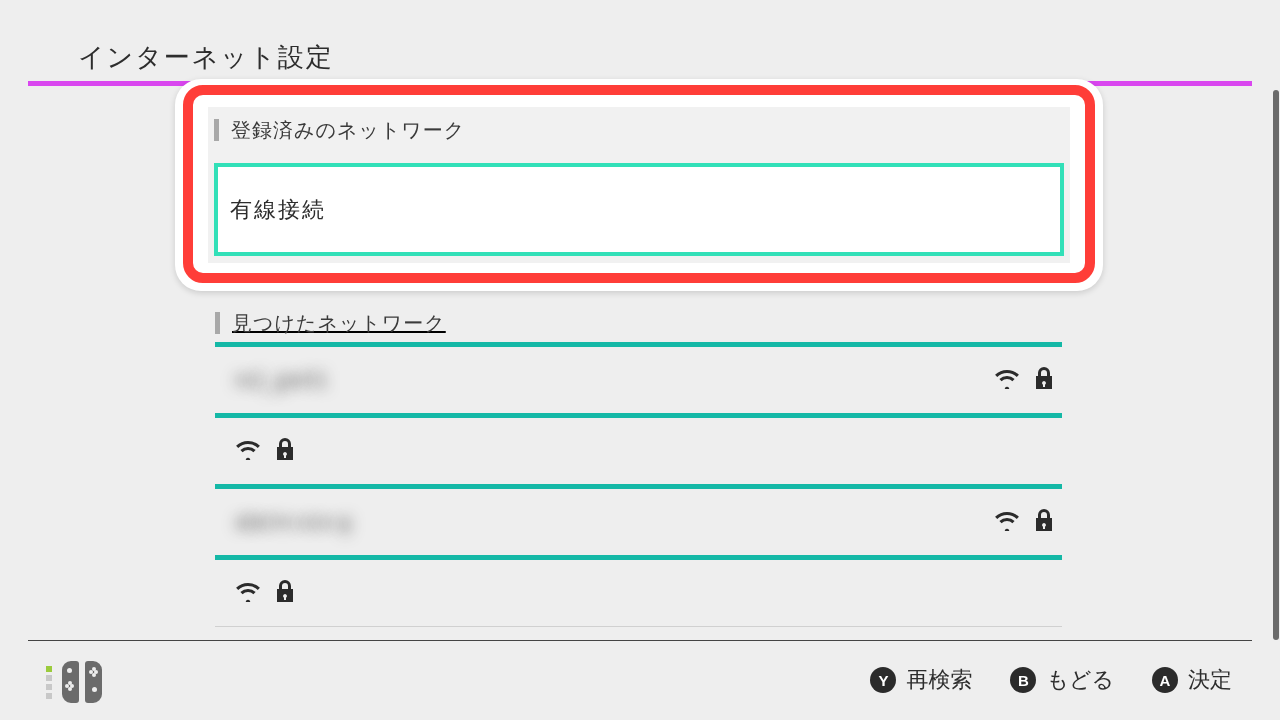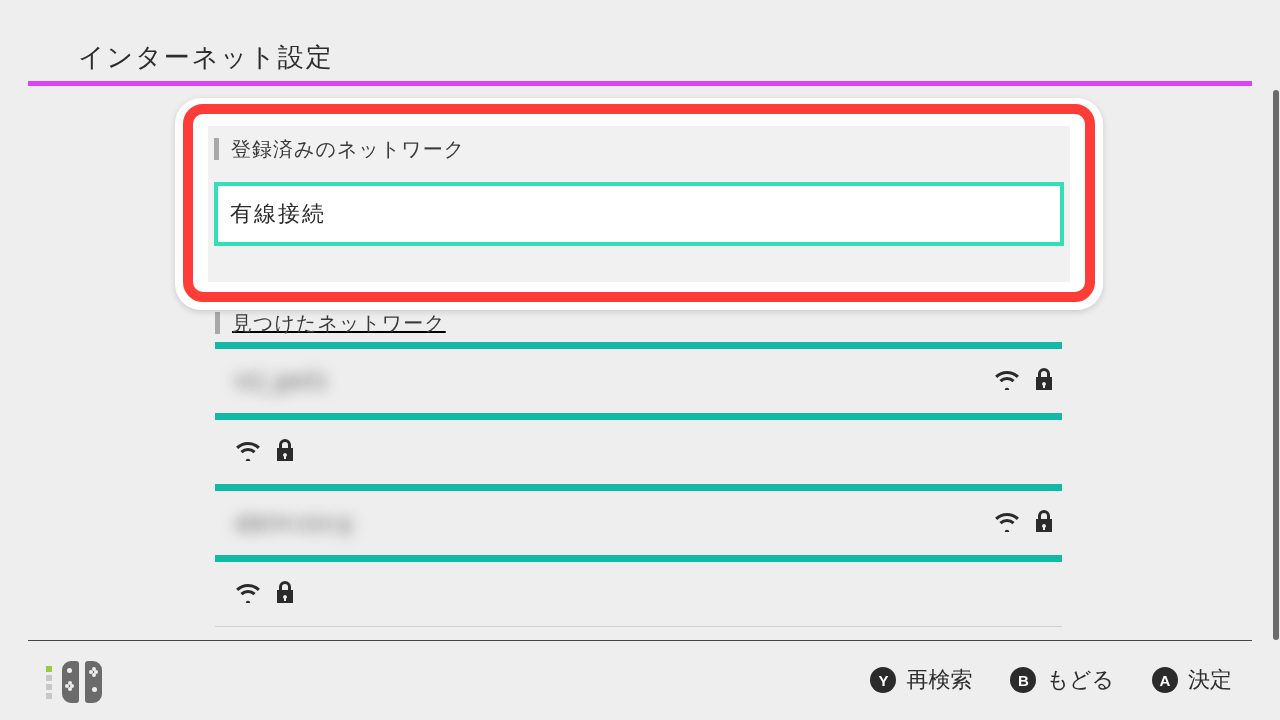--- a/index.html
+++ b/index.html
@@ -10,38 +10,38 @@
   .header { position:absolute; left:28px; right:28px; top:0; height:86px; border-bottom:5px solid #d946ef; }
   .header-title { position:absolute; left:50px; top:40px; font-size:26px; color:#2d2d2d; letter-spacing:2px; }
 
   
   .scroll-indicator { position:absolute; right:1px; top:90px; width:6px; height:550px; background:#6a6a6a; border-radius:3px;}
 
   
   .content { position:absolute; left:215px; top:88px; width:847px; }
 
   
-  .highlight-wrap { position:absolute; left:175px; top:98px; width:928px; height:212px;
+  .highlight-wrap { position:absolute; left:175px; top:79px; width:928px; height:212px;
     background:#fff; border-radius:26px; box-shadow:0 2px 6px rgba(0,0,0,0.15); }
   .highlight-red { position:absolute; left:8px; top:6px; right:8px; bottom:8px;
     border:10px solid #FF3D38; border-radius:20px; }
   .registered-panel { position:absolute; left:33px; top:28px; right:33px; bottom:28px;
     background:#f1f1f1; }
   .panel-header { display:flex; align-items:center; height:46px; padding-left:6px; }
   .bluebar { width:5px; height:22px; background:#a8a8a8; margin-right:12px; }
   .panel-title { font-size:20px; color:#3a3a3a; letter-spacing:1px; }
-  .wired-row { position:absolute; left:6px; right:6px; top:56px; height:64px;
+  .wired-row { position:absolute; left:6px; right:6px; top:56px; height:93px;
     background:#fff; border:4px solid #32E0B8; display:flex; align-items:center; padding-left:12px; }
   .wired-label { font-size:22px; color:#2d2d2d; letter-spacing:2px; }
 
   
   .found-header { display:flex; align-items:center; height:38px; margin-top:216px;text-decoration:underline; }
 
   .list { }
-  .row { height:71px; border-top:7px solid #14b8a6; display:flex; align-items:center; padding-left:20px; padding-right:8px; }
+  .row { height:71px; border-top:5px solid #14b8a6; display:flex; align-items:center; padding-left:20px; padding-right:8px; }
   .row:last-child { border-bottom:1px solid #d0d0d0;}
   .ssid { flex:1; color:transparent; text-shadow:0 0 14px rgba(80,80,80,0.9); font-size:22px; user-select:none;}
   .icons { display:flex; gap:14px; align-items:center; }
 
   .wifi-ic { width:26px; height:22px; }
   .lock-ic { width:20px; height:24px; }
 
   .manual-row { height:60px; display:flex; align-items:center; padding-left:20px; border-top:1px solid #d0d0d0;}
 
   

